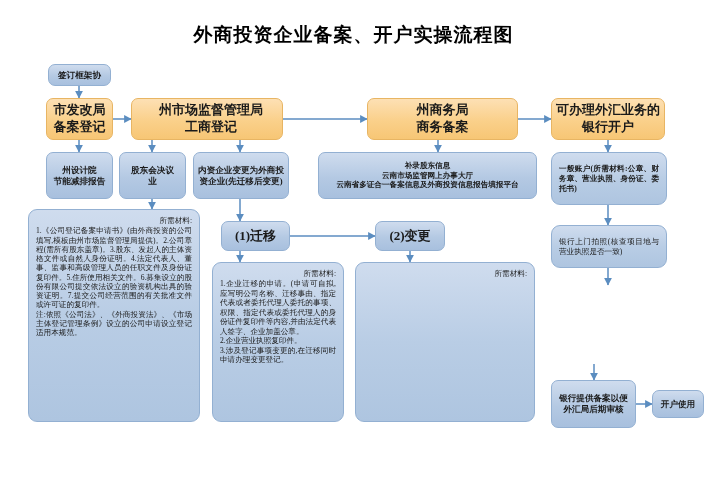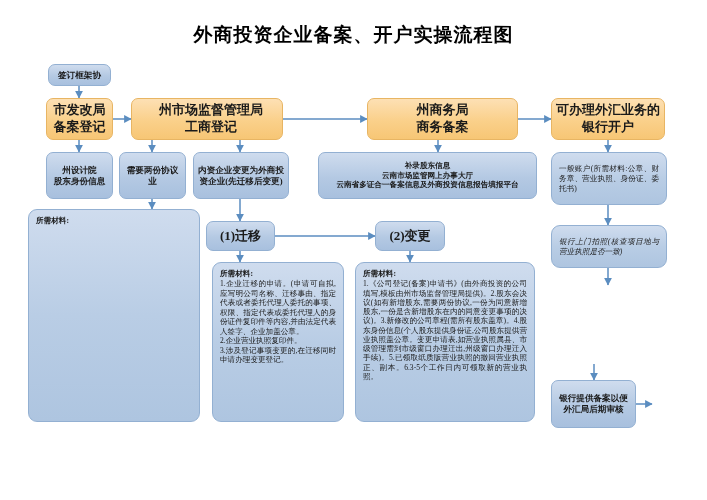--- a/index.html
+++ b/index.html
@@ -54,22 +54,22 @@
     box-sizing: border-box;
     border-radius: 9px;
     background: linear-gradient(180deg,#cfdcee 0%,#b9cde5 50%,#aec5e0 100%);
     border: 1px solid #93b0d2;
     color: #1a1a1a;
     padding: 6px 7px 5px 7px;
     overflow: hidden;
     text-align: justify;
   }
   .tb-title {
-    font-weight: bold;
-    text-align: left;
+    font-weight: normal;
+    text-align: right;
     display: block;
     margin-bottom: 1px;
   }
   .tb-body {
     display: block;
     white-space: pre-line;
     text-align: justify;
   }
   #title {
     position: absolute;
@@ -139,66 +139,68 @@
   </svg>
 
   <div id="title">外商投资企业备案、开户实操流程图</div>
 
   <div class="node blue lbl-sm" style="left:48px; top:64px; width:63px; height:22px;">签订框架协</div>
 
   <div class="node orange lbl" style="left:46px; top:98px; width:67px; height:42px;">市发改局
 备案登记</div>
 
   <div class="node blue lbl-sm" style="left:46px; top:152px; width:67px; height:47px;">州设计院
-股东身份信息</div>
+节能减排报告</div>
 
   <div class="node orange lbl" style="left:131px; top:98px; width:152px; height:42px;padding-left:12px;">州市场监督管理局
 工商登记</div>
 
-  <div class="node blue lbl-sm" style="left:119px; top:152px; width:67px; height:47px;">需要两份协议
+  <div class="node blue lbl-sm" style="left:119px; top:152px; width:67px; height:47px;">股东会决议
 业</div>
 
   <div class="node orange lbl" style="left:367px; top:98px; width:151px; height:42px;">州商务局
 商务备案</div>
 
   <div class="node blue lbl-sm" style="left:193px; top:152px; width:96px; height:47px;">内资企业变更为外商投
 资企业(先迁移后变更)</div>
 
   <div class="node blue lbl-xs" style="left:318px; top:152px; width:219px; height:47px;">补录股东信息
 云南市场监管网上办事大厅
 云南省多证合一备案信息及外商投资信息报告填报平台</div>
 
   <div class="node orange lbl" style="left:551px; top:98px; width:114px; height:42px;">可办理外汇业务的
 银行开户</div>
 
-  <div class="node blue lbl" style="left:206px; top:221px; width:69px; height:30px;">(1)迁移</div>
+  <div class="node blue lbl" style="left:221px; top:221px; width:69px; height:30px;">(1)迁移</div>
 
   <div class="node blue lbl" style="left:375px; top:221px; width:70px; height:30px;">(2)变更</div>
 
   <div class="textbox lbl-xs" style="left:551px; top:152px; width:116px; height:53px; display:flex; align-items:center;">
-    <span style="line-height:1.3; font-weight:normal;">一般账户(所需材料:公章、财务章、营业执照、身份证、委托书)</span>
+    <span style="line-height:1.3; font-weight:bold;">一般账户(所需材料:公章、财务章、营业执照、身份证、委托书)</span>
   </div>
 
   <div class="textbox lbl-xs" style="left:551px; top:225px; width:116px; height:43px; display:flex; align-items:center;">
-    <span style="line-height:1.3; font-weight:normal;font-style:italic;">银行上门拍照(核查项目地与营业执照是否一致)</span>
+    <span style="line-height:1.3; font-weight:normal;">银行上门拍照(核查项目地与营业执照是否一致)</span>
   </div>
 
 
   <div class="node blue lbl-sm" style="left:551px; top:380px; width:85px; height:48px; white-space:normal;">银行提供备案以便外汇局后期审核</div>
 
+  <div class="node blue lbl-sm" style="left:652px; top:390px; width:52px; height:28px;">开户使用</div>
 
   <div class="textbox lbl-xs" style="left:28px; top:209px; width:172px; height:213px; line-height:1.22;">
     <span class="tb-title">所需材料:</span>
+    <span class="tb-body">1.《公司登记备案申请书》(由外商投资的公司填写,模板由州市场监督管理局提供)。2.公司章程(需所有股东盖章)。3.股东、发起人的主体资格文件或自然人身份证明。4.法定代表人、董事、监事和高级管理人员的任职文件及身份证复印件。5.住所使用相关文件。6.募集设立的股份有限公司提交依法设立的验资机构出具的验资证明。7.提交公司经营范围的有关批准文件或许可证的复印件。
+注:依照《公司法》、《外商投资法》、《市场主体登记管理条例》设立的公司申请设立登记适用本规范。</span>
   </div>
 
   <div class="textbox lbl-xs" style="left:212px; top:262px; width:132px; height:160px; line-height:1.25;">
     <span class="tb-title">所需材料:</span>
     <span class="tb-body">1.企业迁移的申请。(申请可自拟,应写明公司名称、迁移事由、指定代表或者委托代理人委托的事项、权限、指定代表或委托代理人的身份证件复印件等内容,并由法定代表人签字、企业加盖公章。
 2.企业营业执照复印件。
 3.涉及登记事项变更的,在迁移同时申请办理变更登记。</span>
   </div>
 
   <div class="textbox lbl-xs" style="left:355px; top:262px; width:180px; height:160px; line-height:1.22;">
     <span class="tb-title">所需材料:</span>
-    <span class="tb-body">1.《公司登记(备案)申请书》(由外商投资的公司填写,模板由州市场监督管理局提供)。2.股东会决议(如有新增股东,需要两份协议,一份为同意新增股东,一份是含新增股东在内的同意变更事项的决议)。3.新修改的公司章程(需所有股东盖章)。4.股东身份信息(个人股东提供身份证,公司股东提供营业执照盖公章。变更申请表,如营业执照属县、市级管理需到市级窗口办理迁出,州级窗口办理迁入手续)。5.已领取纸质版营业执照的撤回营业执照正、副本。6.3-5个工作日内可领取新的营业执照。</span>
   </div>
 
 </div>
 
 </body></html>

